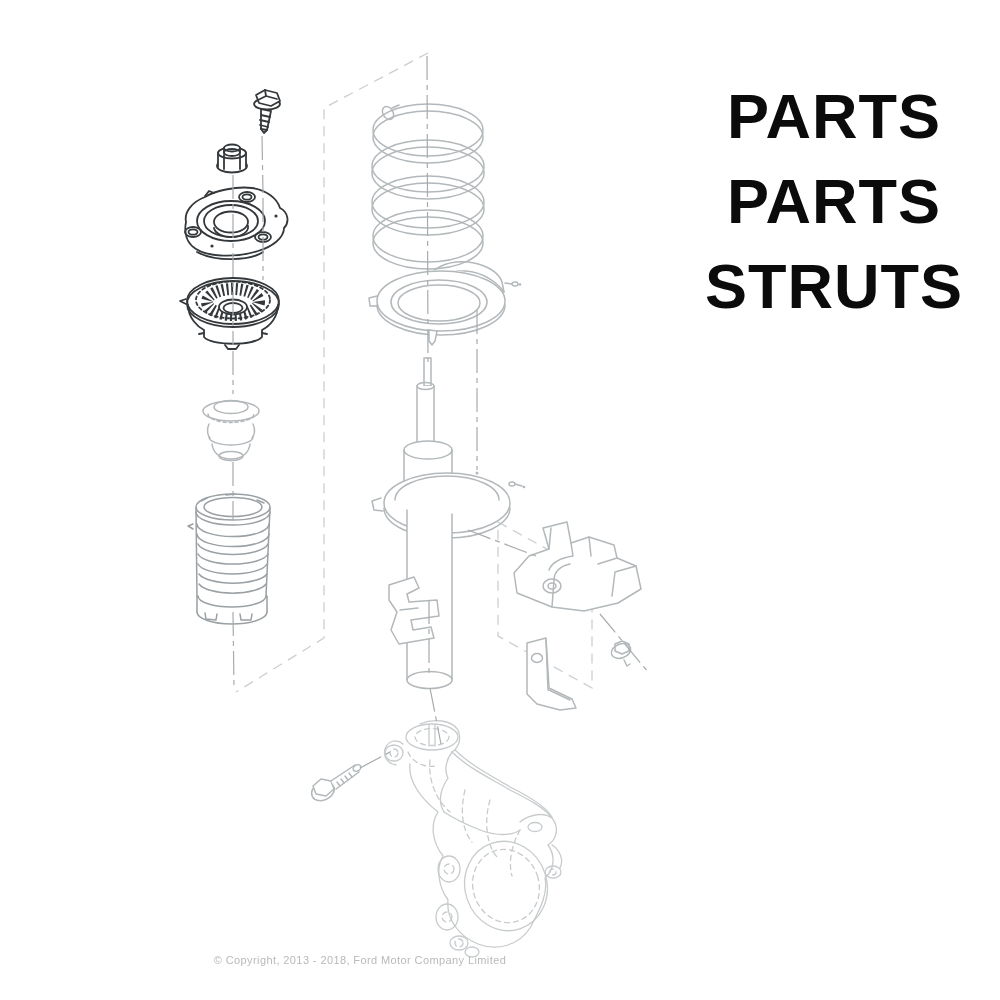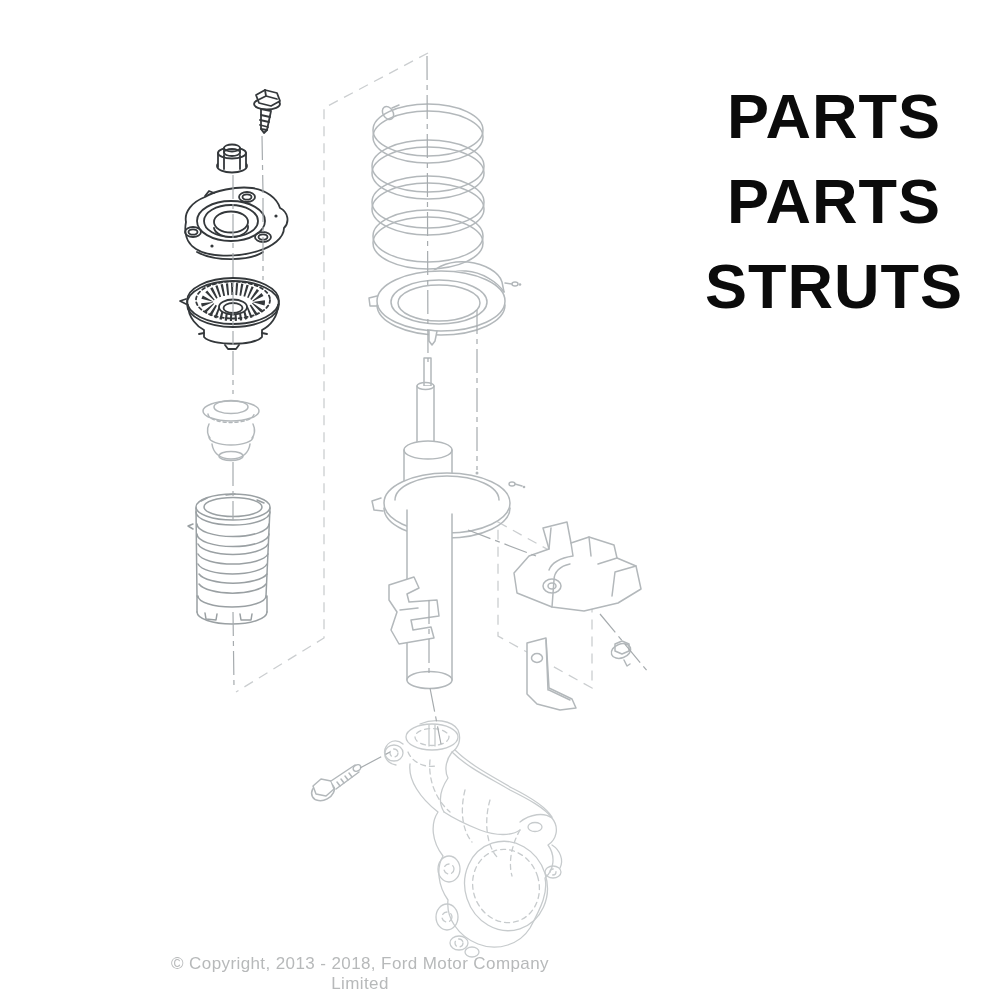--- a/index.html
+++ b/index.html
@@ -19,21 +19,21 @@
   .notch{stroke-dasharray:3 3;}
   .tex{fill:none;stroke:var(--dark_line);stroke-width:12;stroke-dasharray:2 2.6;}
   .dot{fill:var(--dark_line);stroke:none;}
   .ldot{fill:var(--light_line);stroke:none;}
   
   #title{position:absolute;left:654px;top:74px;width:360px;text-align:center;
          color:var(--title_color);font-weight:700;font-size:63px;line-height:85px;
          letter-spacing:1px;white-space:nowrap;}
   
   #footer{position:absolute;left:140px;top:954px;width:440px;text-align:center;
-          color:var(--footer_color);font-size:17px;letter-spacing:.4px;}
+          color:var(--footer_color);font-size:11px;letter-spacing:.4px;}
 </style>
 </head>
 <body>
 
 <div id="stage">
 
   <svg id="diagram-svg" width="1000" height="1000" viewBox="0 0 1000 1000">
 
     <g>
       <path class="plane" d="M428,53 L324,108 L324,638 L236,692"></path>

